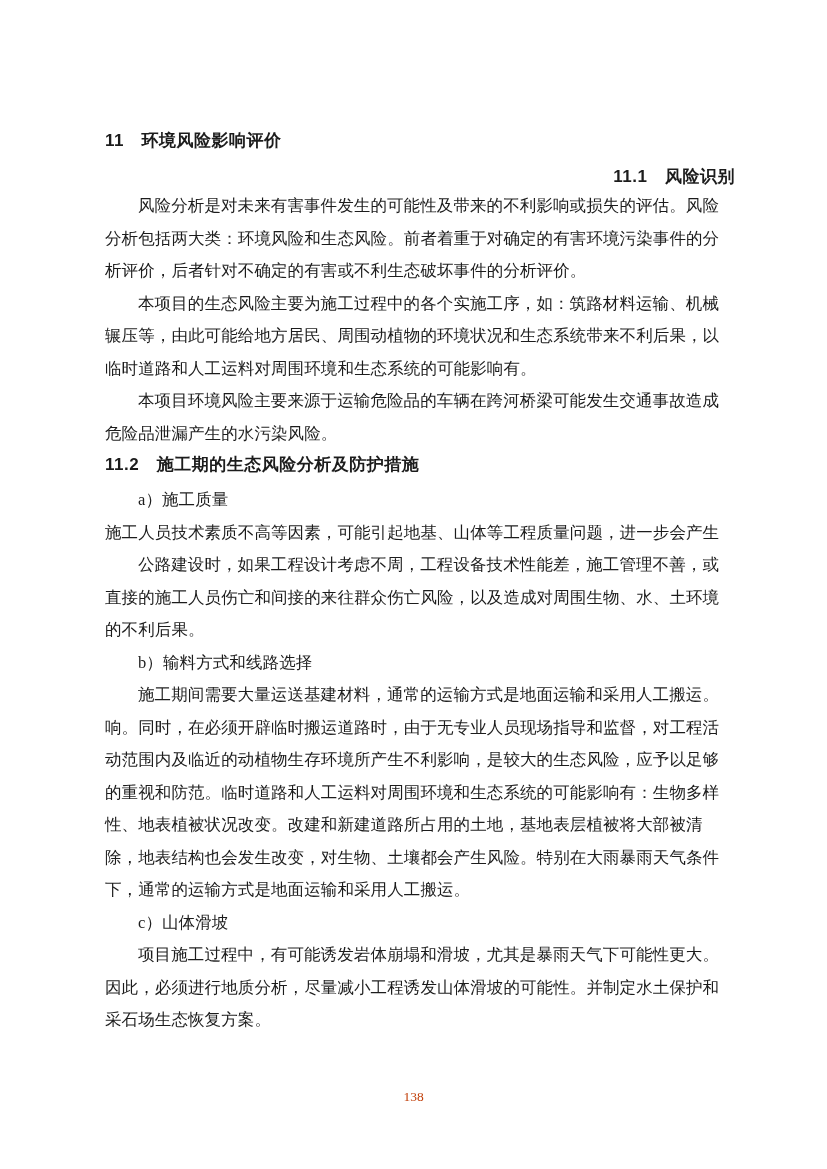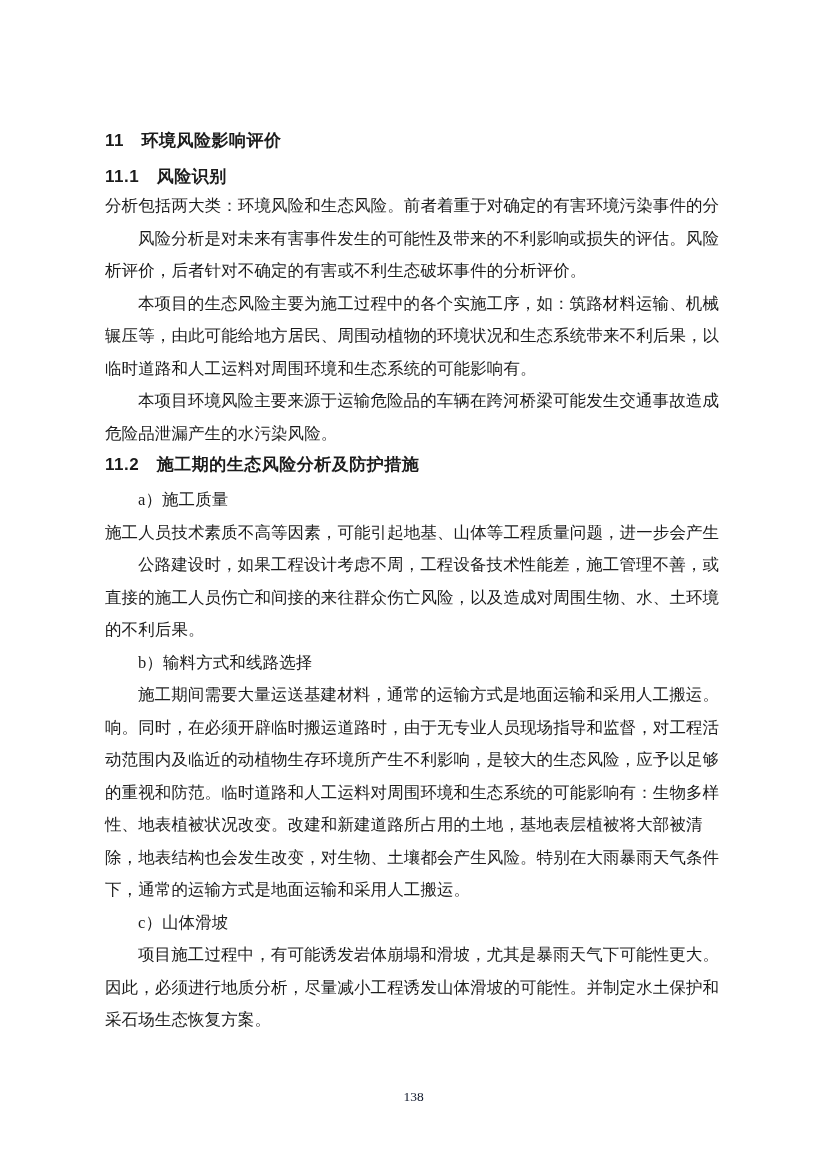--- a/index.html
+++ b/index.html
@@ -21,21 +21,21 @@
   }
   .heading {
     font-family: "Liberation Sans", "DejaVu Sans", sans-serif;
     font-weight: 700;
     font-size: 17px;
     line-height: 20px;
     letter-spacing: 0.5px;
     white-space: pre;
   }
   .h1 { margin: 131px 0 0 0; }
-  .h1 + .h2 { margin: 16px 0 3px 0; }
+  .h1 + .h2 { margin: 16px 0 3px 0; text-align: right; }
   .line + .h2 { margin: 5px 0 9px 0; }
   .line {
     font-size: 16.5px;
     line-height: 32.5px;
     height: 32.5px;
     letter-spacing: 0.1px;
     white-space: pre;
     overflow: visible;
   }
   .indent { padding-left: 33px; }
@@ -45,32 +45,32 @@
     text-decoration-color: #2a2a2a;
   }
   .footer {
     position: absolute;
     left: 0;
     right: 0;
     top: 1089px;
     text-align: center;
     font-size: 13.5px;
     line-height: 16px;
-    color: #0f172a;
+    color: #c2410c;
   }
 </style>
 </head>
 <body>
 
 <div class="page">
   <div class="content">
       <div class="heading h1">11　环境风险影响评价</div>
       <div class="heading h2">11.1　风险识别</div>
+      <div class="line indent">风险分析是对未来有害事件发生的可能性及带来的不利影响或损失的评估。风险</div>
       <div class="line">分析包括两大类：环境风险和生态风险。前者着重于对确定的有害环境污染事件的分</div>
-      <div class="line indent">风险分析是对未来有害事件发生的可能性及带来的不利影响或损失的评估。风险</div>
       <div class="line">析评价，后者针对不确定的有害或不利生态破坏事件的分析评价。</div>
       <div class="line indent u">本项目的生态风险主要为施工过程中的各个实施工序，如：筑路材料运输、机械</div>
       <div class="line u">辗压等，由此可能给地方居民、周围动植物的环境状况和生态系统带来不利后果，以</div>
       <div class="line u">临时道路和人工运料对周围环境和生态系统的可能影响有。　</div>
       <div class="line indent u">本项目环境风险主要来源于运输危险品的车辆在跨河桥梁可能发生交通事故造成</div>
       <div class="line u">危险品泄漏产生的水污染风险。　</div>
       <div class="heading h2">11.2　施工期的生态风险分析及防护措施</div>
       <div class="line indent">a）施工质量</div>
       <div class="line">施工人员技术素质不高等因素，可能引起地基、山体等工程质量问题，进一步会产生</div>
       <div class="line indent">公路建设时，如果工程设计考虑不周，工程设备技术性能差，施工管理不善，或</div>

